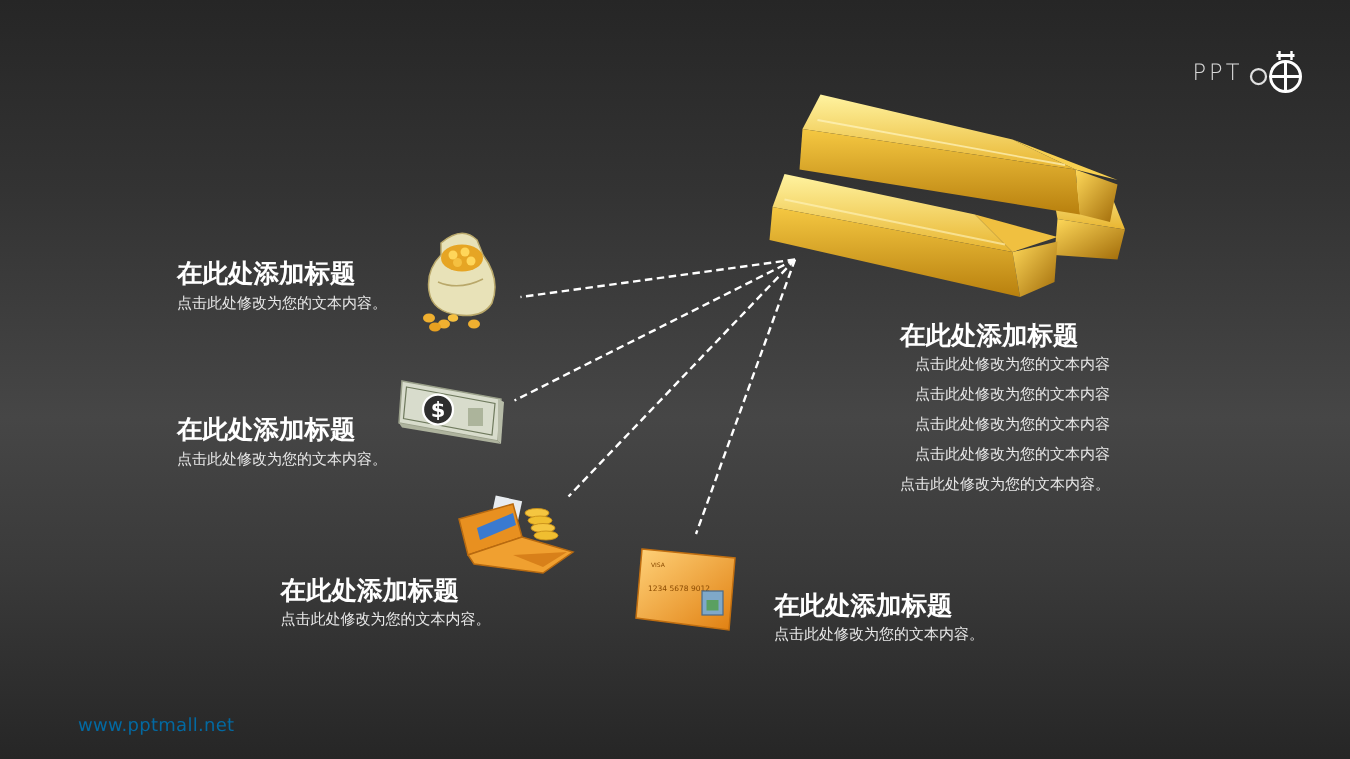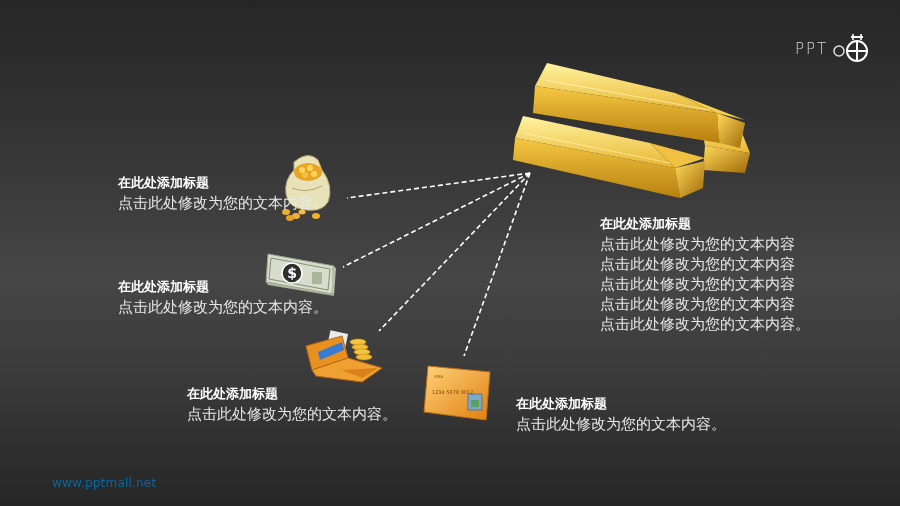--- a/index.html
+++ b/index.html
@@ -3,22 +3,22 @@
 <meta charset="utf-8">
 <style>
   html, body { margin:0; padding:0; }
   body {
     width:900px; height:506px; overflow:hidden; position:relative;
     background: linear-gradient(to bottom, #262626 0%, #333333 25%, #464646 55%, #3a3a3a 75%, #262626 100%);
     font-family: "DejaVu Sans", "Liberation Sans", sans-serif;
     color:#f0f0f0;
   }
   .abs { position:absolute; }
-  .title { font-size:13px; font-weight:bold; color:#ffffff; line-height:20px; white-space:nowrap; }
-  .line { font-size:15px; color:#e8e8e8; line-height:20px; white-space:nowrap; }
+  .title { font-size:17px; font-weight:bold; color:#ffffff; line-height:20px; white-space:nowrap;font-family:Liberation Serif, serif; }
+  .line { font-size:10px; color:#e8e8e8; line-height:20px; white-space:nowrap;text-align:right; }
   .block { position:absolute; }
   .watermark { font-size:12px; color:#0369a1; letter-spacing:0.2px; }
   .logo { color:#d8d8d8; font-size:17px; letter-spacing:2px; font-family:"DejaVu Sans", sans-serif; font-weight:300; }
   svg { position:absolute; overflow:visible; }
 </style>
 </head>
 <body>
 
 <div class="abs logo" style="left:795px; top:38px;">
   <span style="font-size:15px;">PPT</span>

